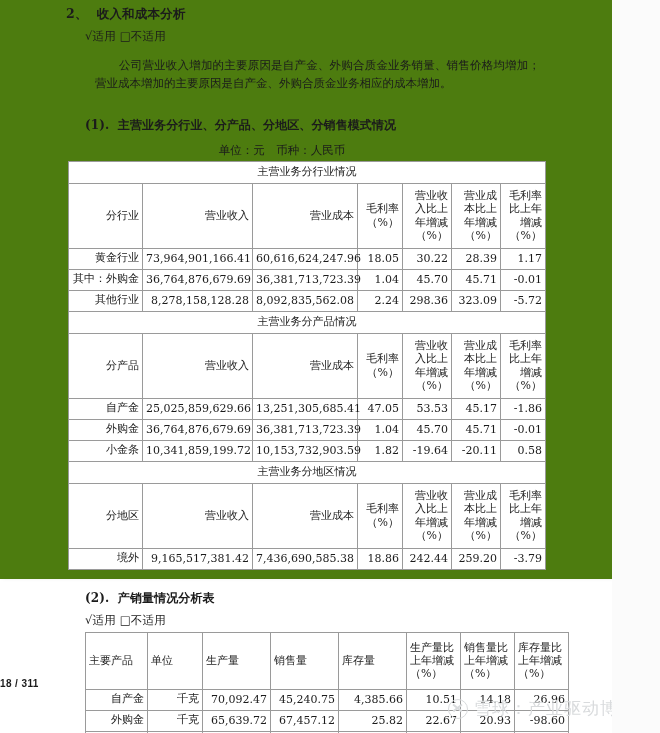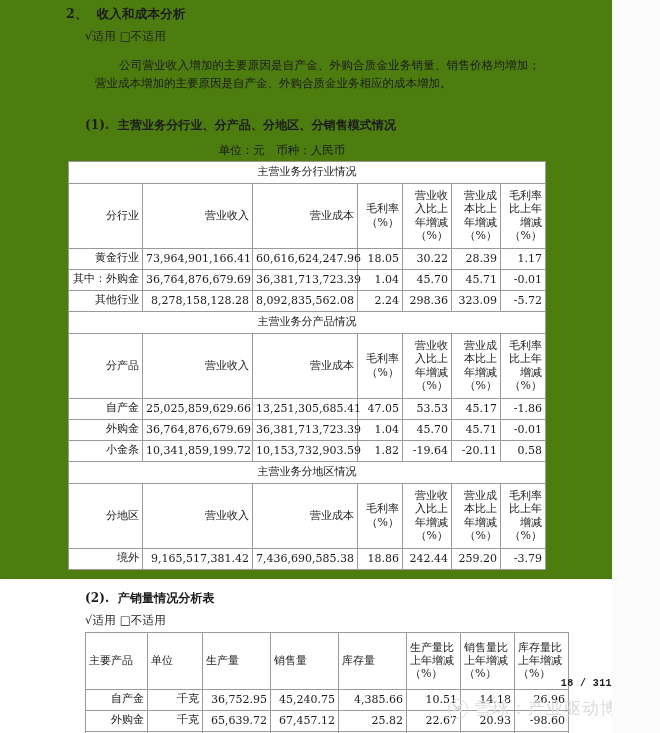--- a/index.html
+++ b/index.html
@@ -125,24 +125,24 @@
     padding-right: 5px;
     height: 18px;
     vertical-align: middle;
   }
 
   .pagenum {
     position: absolute;
     left: 0;
     top: 678px;
     width: 612px;
-    text-align: right;
+    text-align: left;
     font-size: 10px;
     font-weight: bold;
-    font-family: Liberation Mono, monospace;
+    font-family: Liberation Sans, sans-serif;
     letter-spacing: 0.4px;
   }
 
   
   .watermark {
     position: absolute;
     left: 448px;
     top: 697px;
     display: flex;
     align-items: center;
@@ -393,21 +393,21 @@
           </td>
           <td class="hcell-s">
             <span>库存量比</span><br>
             <span>上年增减</span><br>
             <span>（%）</span>
           </td>
         </tr>
         <tr>
           <td class="c-left">自产金</td>
           <td class="c-left">千克</td>
-          <td class="c-right">36,752.95</td>
+          <td class="c-right">70,092.47</td>
           <td class="c-right">45,240.75</td>
           <td class="c-right">4,385.66</td>
           <td class="c-right">10.51</td>
           <td class="c-right">14.18</td>
           <td class="c-right">26.96</td>
         </tr>
         <tr>
           <td class="c-left">外购金</td>
           <td class="c-left">千克</td>
           <td class="c-right">65,639.72</td>

